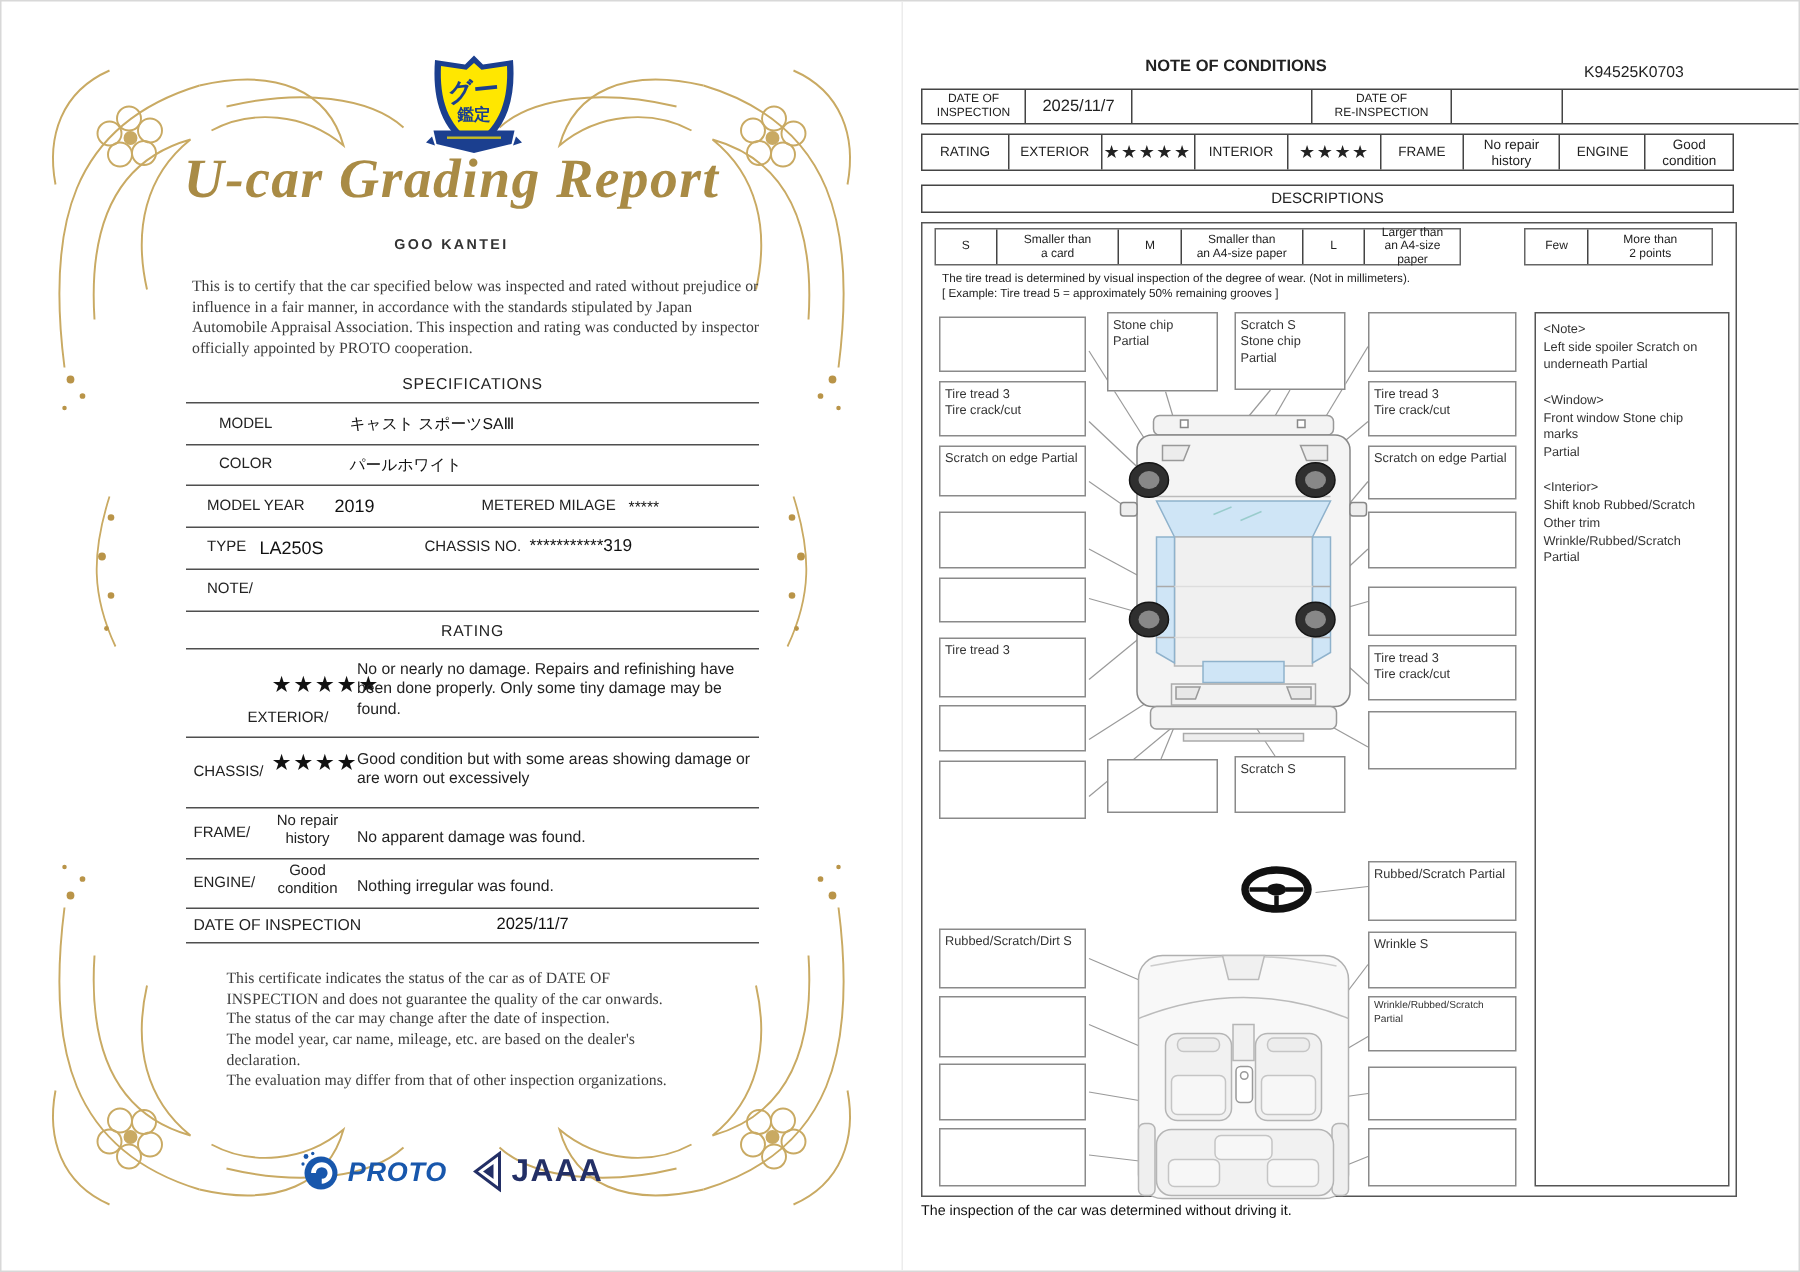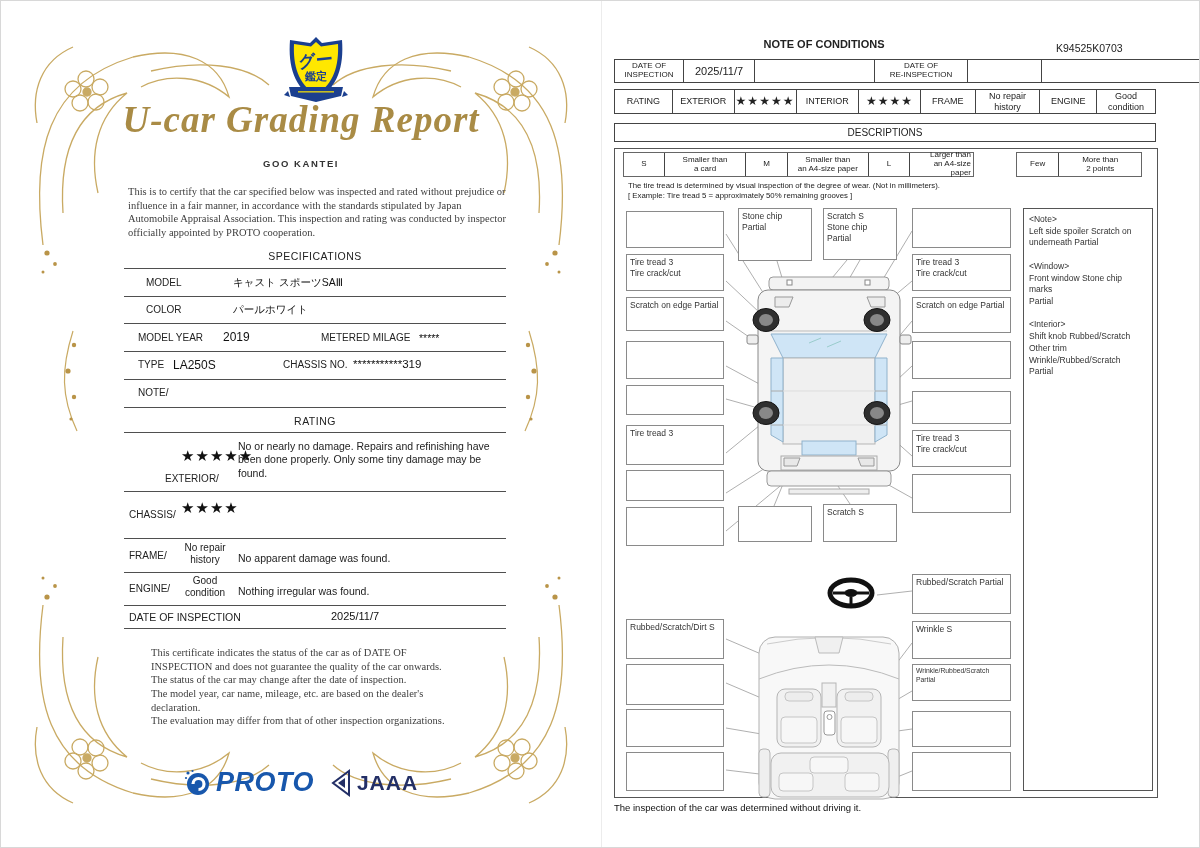--- a/index.html
+++ b/index.html
@@ -12,21 +12,21 @@
   .subtitle{font-size:9.5px;letter-spacing:1.6px;color:#333;text-align:center;font-weight:bold;}
   .intro,.disclaimer{font-family:"Liberation Serif",serif;font-size:10.5px;line-height:1.3;color:#3d3d3d;}
   .disclaimer{white-space:pre-line;}
   .sechead{font-size:10.5px;letter-spacing:.5px;color:#222;text-align:center;}
   .hr{position:absolute;left:123px;width:382px;border-top:1.2px solid #4f4f4f;}
   .lbl{font-size:10px;color:#222;}
   .val{font-size:10.5px;color:#111;}
   .stars{font-size:15px;letter-spacing:1px;color:#111;}
   .desc{font-size:10.5px;line-height:1.28;color:#222;}
   .ctr2{text-align:center;line-height:1.2;white-space:pre-line;font-size:10px;}
-  .logoProto{font-size:27px;font-weight:900;font-style:italic;color:#1857ac;letter-spacing:.5px;}
+  .logoProto{font-size:18px;font-weight:900;font-style:italic;color:#1857ac;letter-spacing:.5px;}
   .logoJaaa{font-size:21px;font-weight:900;color:#232f66;letter-spacing:1px;}
   
   .rpage{position:absolute;left:600px;top:0;width:600px;height:848px;}
   .rtitle{font-size:11px;font-weight:bold;color:#222;text-align:center;}
   .rcode{font-size:10.5px;color:#222;}
   .trow{position:absolute;display:flex;border:1px solid #444;background:#fff;box-sizing:border-box;}
   .tcell{border-right:1px solid #444;display:flex;align-items:center;justify-content:center;text-align:center;font-size:9px;line-height:1.12;padding:1px 2px;box-sizing:border-box;white-space:pre-line;}
   .tcell:last-child{border-right:none;}
   .tstar{font-size:12px;letter-spacing:1px;}
   .mainbox{position:absolute;border:1px solid #555;background:#fff;box-sizing:border-box;}
@@ -126,20 +126,21 @@
     <div class="hr" style="top:571px;"></div>
     <div class="hr" style="top:604px;"></div>
     <div class="hr" style="top:627px;"></div>
 
     <div class="abs lbl" style="left:128px;top:472px;padding-left:36px;">EXTERIOR/</div>
     <div class="abs stars" style="left:180px;top:446px;">★★★★★</div>
     <div class="abs desc" style="left:237px;top:439px;width:268px;">No or nearly no damage. Repairs and refinishing have been done properly. Only some tiny damage may be found.</div>
 
     <div class="abs lbl" style="left:128px;top:508px;">CHASSIS/</div>
     <div class="abs stars" style="left:180px;top:498px;">★★★★</div>
+    <div class="abs desc" style="left:237px;top:499px;width:268px;">Good condition but with some areas showing damage or are worn out excessively</div>
 
     <div class="abs lbl" style="left:128px;top:549px;">FRAME/</div>
     <div class="abs ctr2" style="left:173px;top:541px;width:62px;">No repair
 history</div>
     <div class="abs desc" style="left:237px;top:551px;width:268px;">No apparent damage was found.</div>
 
     <div class="abs lbl" style="left:128px;top:582px;">ENGINE/</div>
     <div class="abs ctr2" style="left:173px;top:574px;width:62px;">Good
 condition</div>
     <div class="abs desc" style="left:237px;top:584px;width:268px;">Nothing irregular was found.</div>
@@ -214,21 +215,21 @@
     <div class="mainbox" style="left:13px;top:147px;width:544px;height:650px;"></div>
 
     <div class="trow lgd" style="left:22px;top:151px;width:351px;height:25px;border-color:#666;">
       <div class="tcell" style="width:41px;">S</div>
       <div class="tcell" style="width:82px;">Smaller than
 a card</div>
       <div class="tcell" style="width:42px;">M</div>
       <div class="tcell" style="width:81px;">Smaller than
 an A4-size paper</div>
       <div class="tcell" style="width:42px;">L</div>
-      <div class="tcell" style="width:63px;text-align:right;">Larger than
+      <div class="tcell" style="width:63px;">Larger than
 an A4-size paper</div>
     </div>
     <div class="trow lgd" style="left:415px;top:151px;width:126px;height:25px;border-color:#666;">
       <div class="tcell" style="width:43px;">Few</div>
       <div class="tcell" style="width:83px;">More than
 2 points</div>
     </div>
     <div class="abs tirenote" style="left:27px;top:180px;">The tire tread is determined by visual inspection of the degree of wear. (Not in millimeters).</div>
     <div class="abs tirenote" style="left:27px;top:190px;">[ Example: Tire tread 5 = approximately 50% remaining grooves ]</div>
 

